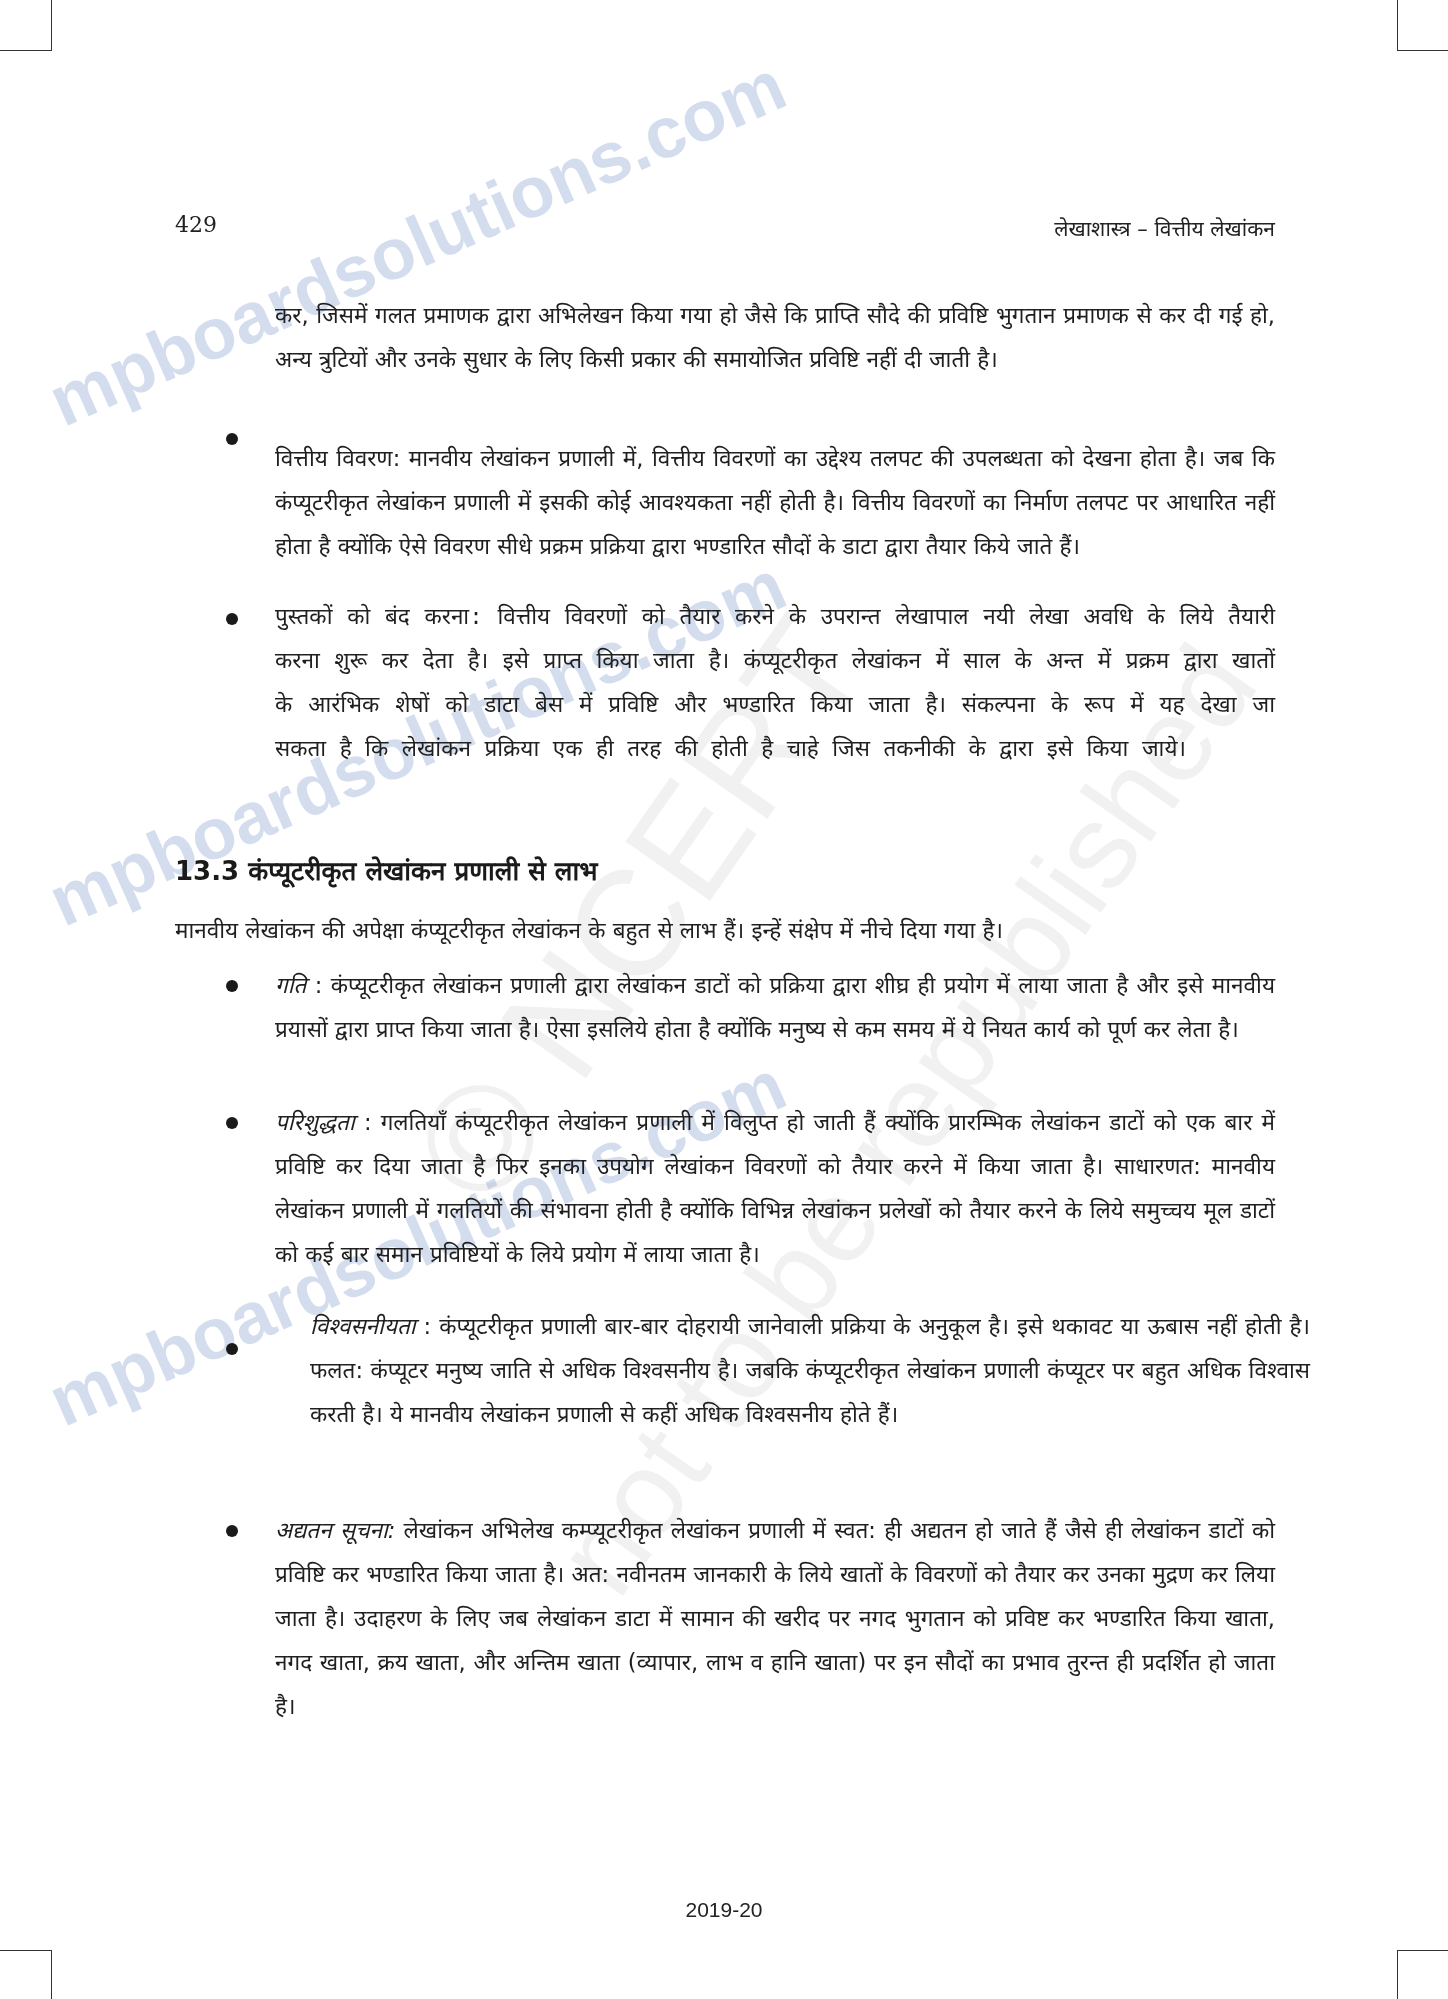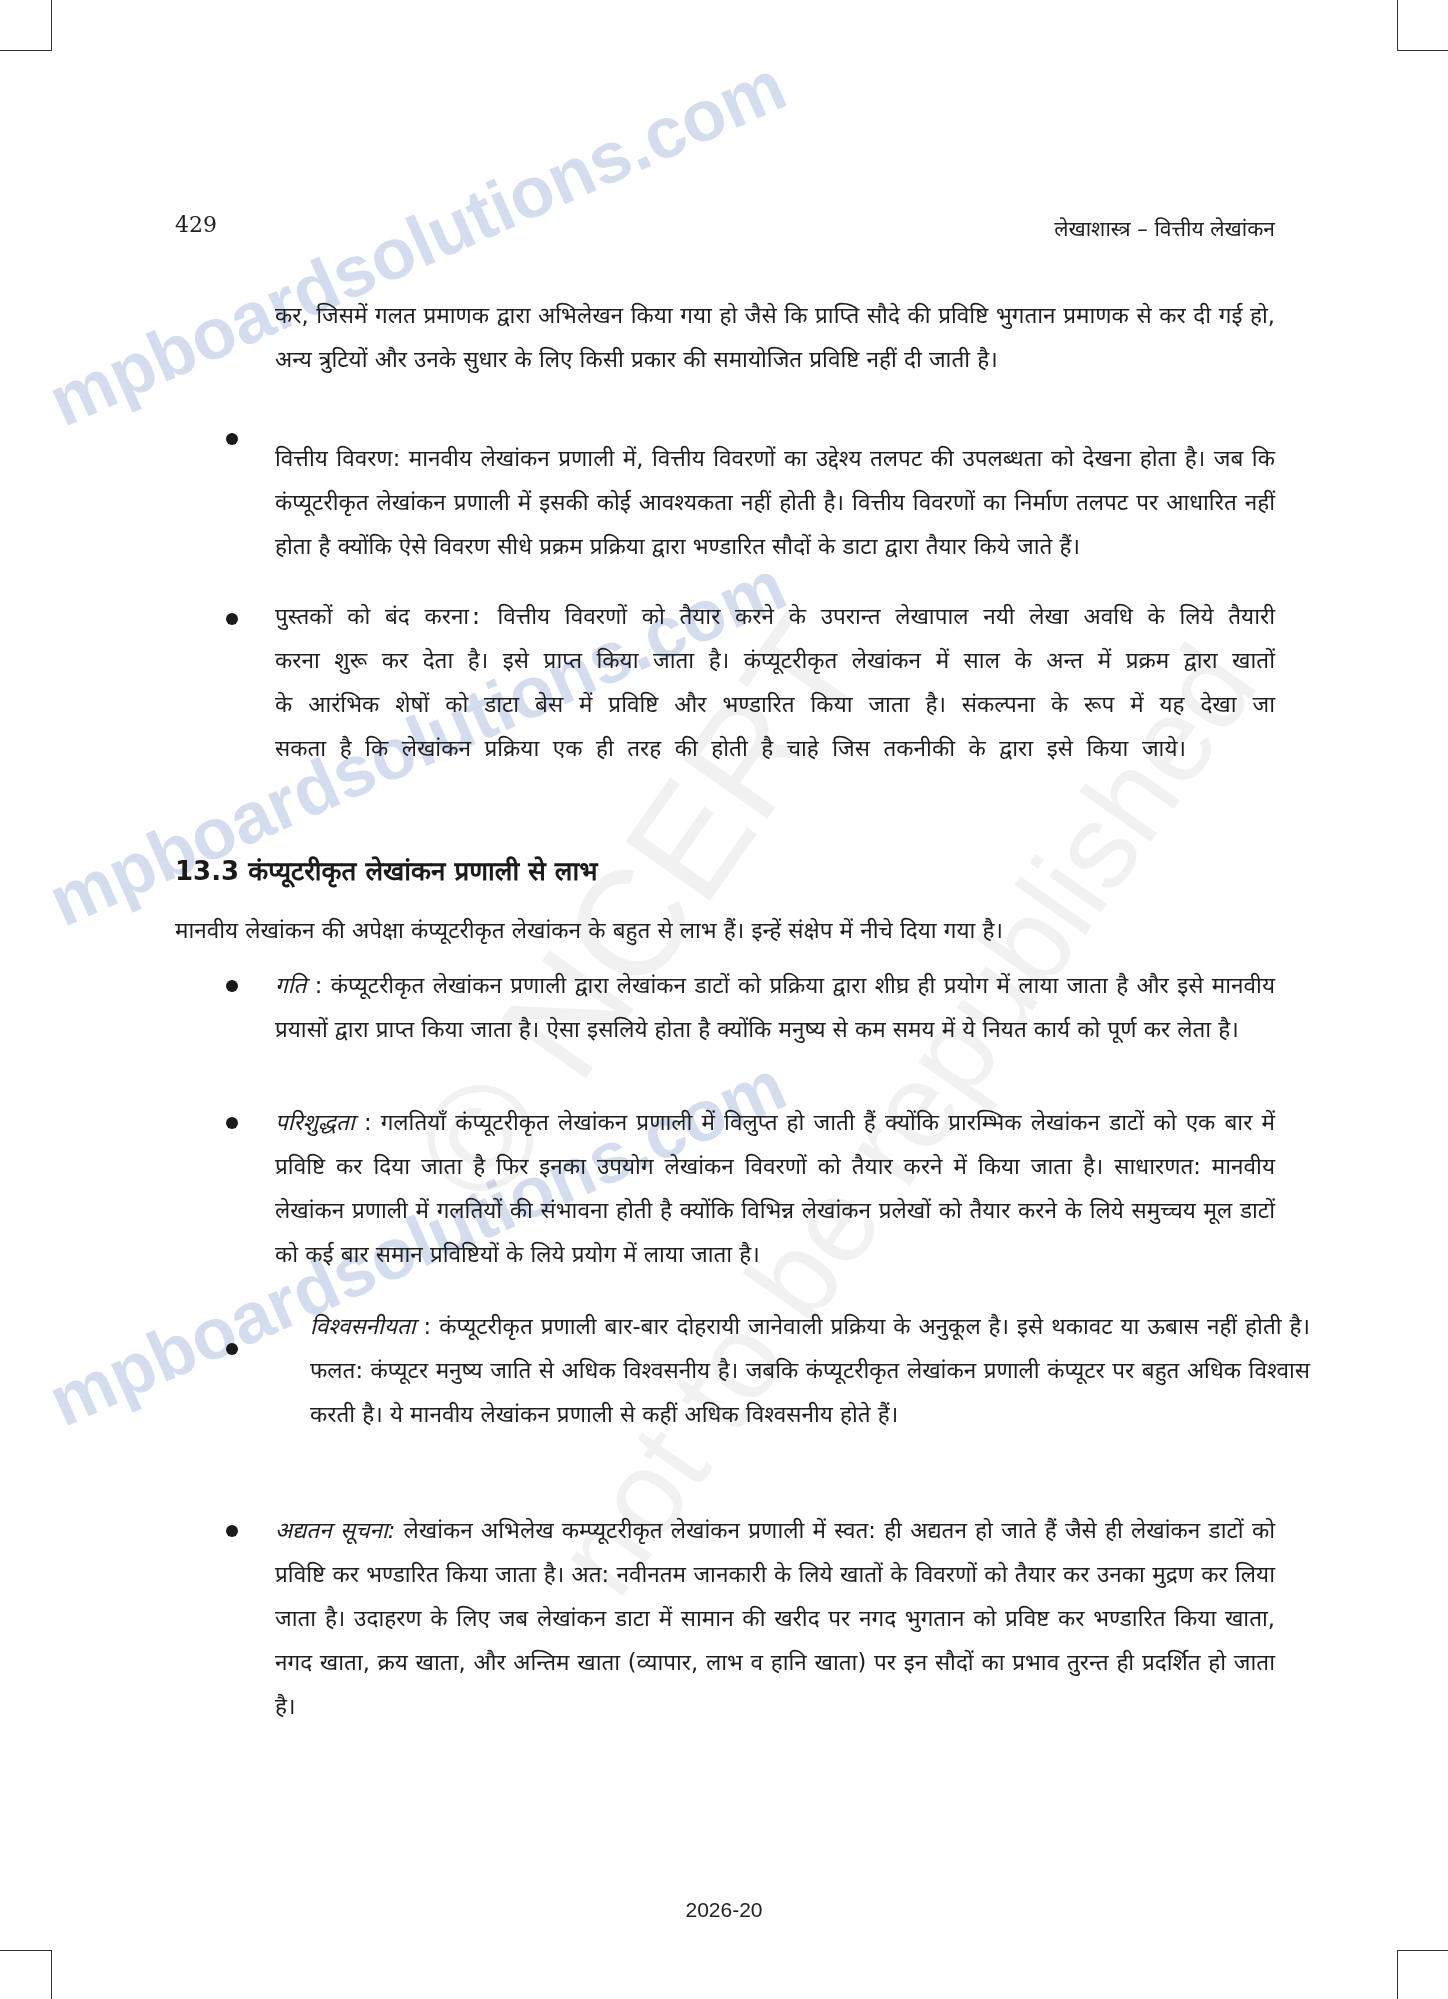--- a/index.html
+++ b/index.html
@@ -97,13 +97,13 @@
 <div class="bullet" style="top:1343px;"></div>
 <div class="block" style="top:1304px;margin-left:35px;">
   <span class="term">विश्वसनीयता</span><span> : कंप्यूटरीकृत प्रणाली बार-बार दोहरायी जानेवाली प्रक्रिया के अनुकूल है। इसे थकावट या ऊबास नहीं होती है। फलत: कंप्यूटर मनुष्य जाति से अधिक विश्वसनीय है। जबकि कंप्यूटरीकृत लेखांकन प्रणाली कंप्यूटर पर बहुत अधिक विश्वास करती है। ये मानवीय लेखांकन प्रणाली से कहीं अधिक विश्वसनीय होते हैं।</span>
 </div>
 
 <div class="bullet" style="top:1525px;"></div>
 <div class="block" style="top:1508px;">
   <span class="term">अद्यतन सूचना:</span><span> लेखांकन अभिलेख कम्प्यूटरीकृत लेखांकन प्रणाली में स्वत: ही अद्यतन हो जाते हैं जैसे ही लेखांकन डाटों को प्रविष्टि कर भण्डारित किया जाता है। अत: नवीनतम जानकारी के लिये खातों के विवरणों को तैयार कर उनका मुद्रण कर लिया जाता है। उदाहरण के लिए जब लेखांकन डाटा में सामान की खरीद पर नगद भुगतान को प्रविष्ट कर भण्डारित किया खाता, नगद खाता, क्रय खाता, और अन्तिम खाता (व्यापार, लाभ व हानि खाता) पर इन सौदों का प्रभाव तुरन्त ही प्रदर्शित हो जाता है।</span>
 </div>
 
-<div class="footer">2026-20</div>
+<div class="footer">2019-20</div>
 
 </body></html>

